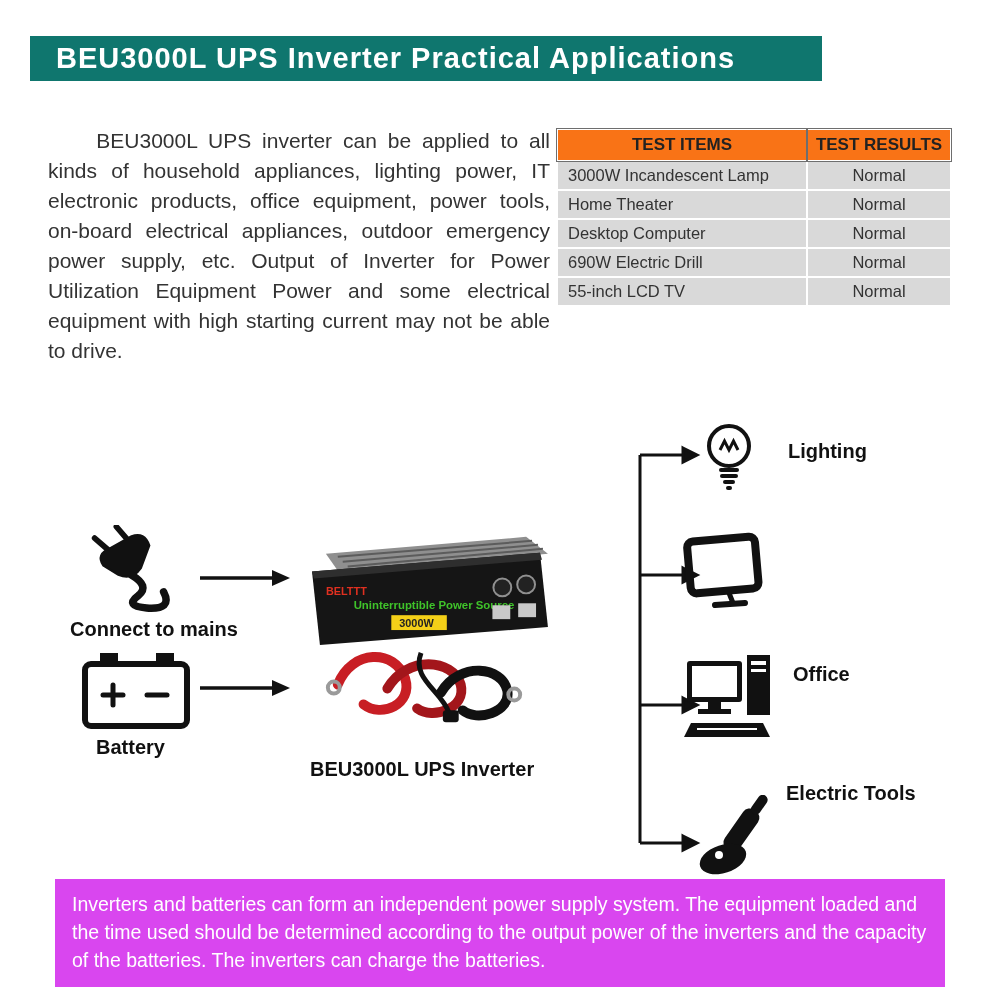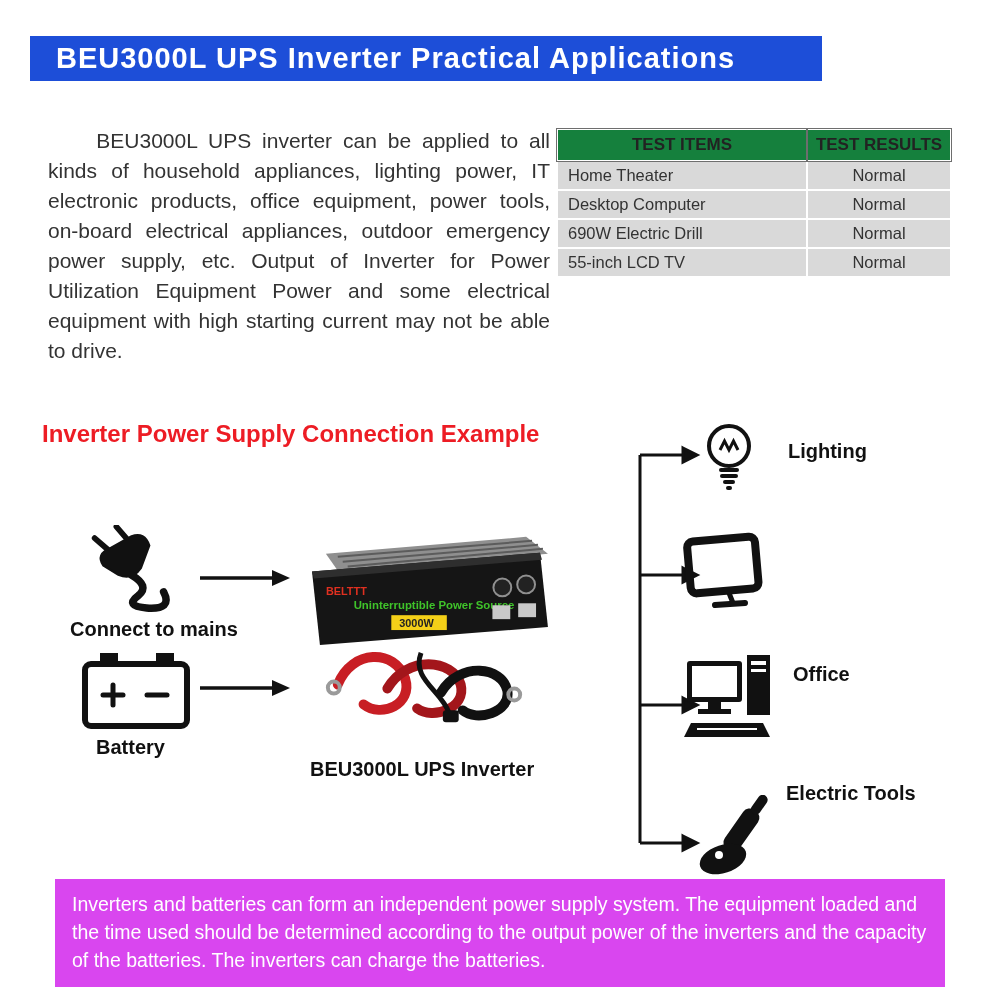--- a/index.html
+++ b/index.html
@@ -3,39 +3,39 @@
 <meta charset="utf-8">
 <style>
   html,body {margin:0; padding:0; background:#ffffff;}
   .page {
     position:relative; width:1000px; height:1000px; overflow:hidden;
     background:#ffffff; font-family:"Liberation Sans", sans-serif; color:#1a1a1a;
   }
   
   .header-bar {
     position:absolute; left:30px; top:36px; width:792px; height:45px;
-    background:#1d4ed8; display:flex; align-items:center; padding-left:26px;
+    background:#0f766e; display:flex; align-items:center; padding-left:26px;
     box-sizing:border-box;
   }
   .header-bar span {
     color:#ffffff; font-size:29px; font-weight:bold; letter-spacing:1px; white-space:nowrap;
   }
   
   .intro {
     position:absolute; left:40px; top:118px; width:502px; margin:8px;
     font-size:21px; line-height:30px; color:#333333; text-align:justify;
     text-indent:2.3em;
   }
   
   .test-table {
     position:absolute; left:556px; top:128px; width:394px;
     border-collapse:collapse; table-layout:fixed;
   }
   .test-table th {
-    background:#15803d; color:#222; font-weight:bold; font-size:17px;
+    background:#f97316; color:#222; font-weight:bold; font-size:17px;
     text-align:center; padding:5px 4px; border:2px solid #ffffff;
     outline:1px solid #6e6e6e;
   }
   .test-table td {
     background:#d9d9d9; color:#333; font-size:16.5px;
     padding:4px 10px; border:2px solid #ffffff;
   }
   .test-table td:last-child {text-align:center;}
   .test-table col.c-items {width:250px;}
   .test-table col.c-results {width:144px;}
@@ -72,39 +72,42 @@
         <col class="c-results">
       </colgroup>
     <thead>
       <tr>
         <th>TEST ITEMS</th>
         <th>TEST RESULTS</th>
       </tr>
     </thead>
     <tbody>
       <tr>
+        <td>3000W Incandescent Lamp</td>
+        <td>Normal</td>
+      </tr>
+      <tr>
         <td>Home Theater</td>
         <td>Normal</td>
       </tr>
       <tr>
         <td>Desktop Computer</td>
         <td>Normal</td>
       </tr>
       <tr>
         <td>690W Electric Drill</td>
         <td>Normal</td>
       </tr>
       <tr>
         <td>55-inch LCD TV</td>
         <td>Normal</td>
       </tr>
     </tbody>
   </table>
 
-  <h2 class="diagram-title">Inverter Power Supply Connection Example</h2>
 
   <div class="abs" style="left:88px; top:525px;">
     <svg width="104" height="96" viewBox="0 0 110 100">
       <g stroke="#111" stroke-linecap="round" fill="none">
         <path d="M23 27 L7 13" stroke-width="6"></path>
         <path d="M42 15 L30 1" stroke-width="6"></path>
         <path d="M16 42 Q8 30 23 24 L46 11 Q60 6 65 21 L56 45 Q47 58 32 52 Z" fill="#111" stroke-width="2"></path>
         <path d="M46 52 Q66 64 53 74 Q38 85 62 87 Q90 89 80 70" stroke-width="8"></path>
       </g>
     </svg>

